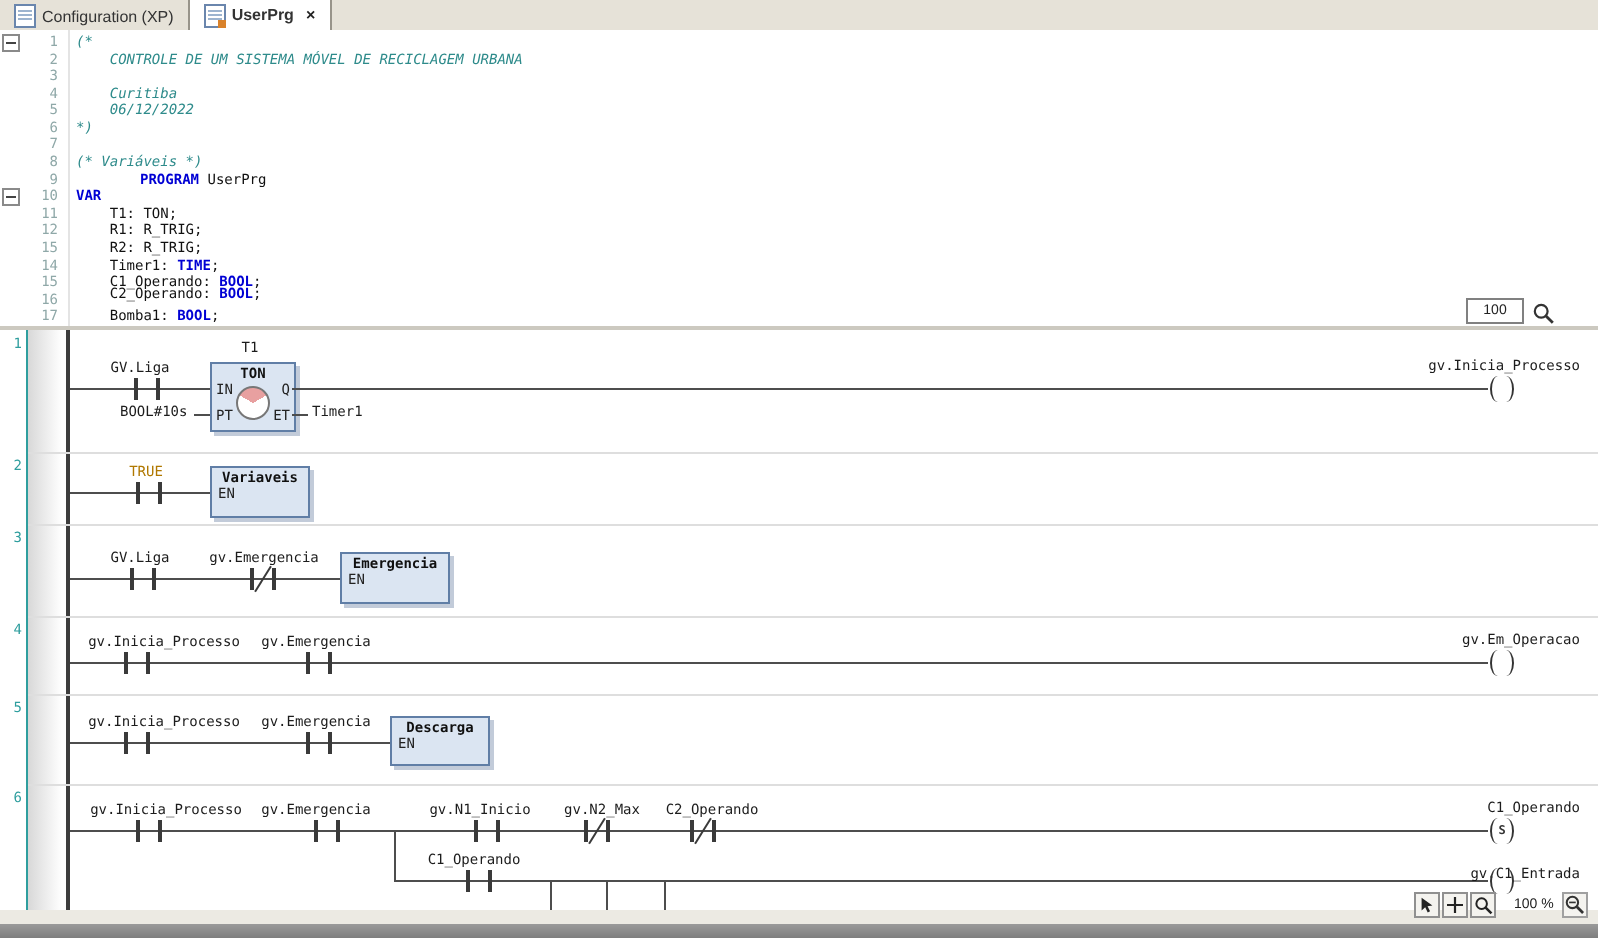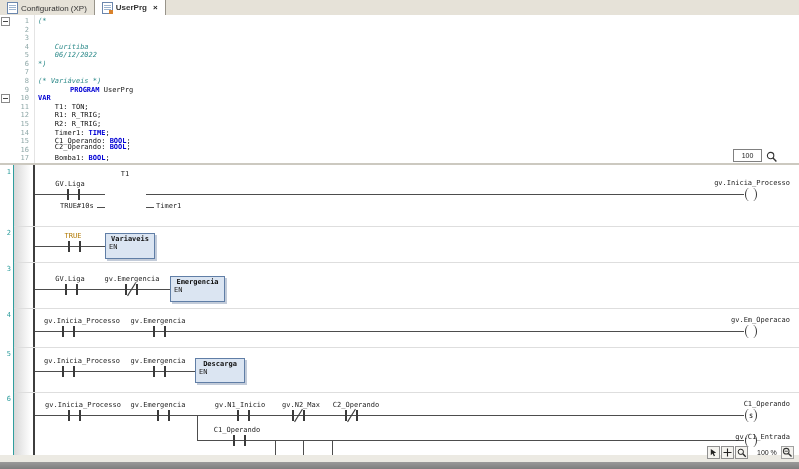--- a/index.html
+++ b/index.html
@@ -122,20 +122,21 @@
         <div class="lnum" style="top: 96px;">12</div>
         <div class="lnum" style="top: 105px;">15</div>
         <div class="lnum" style="top: 114px;">14</div>
         <div class="lnum" style="top: 122px; margin-left: 36px;">15</div>
         <div class="lnum" style="top: 131px;">16</div>
         <div class="lnum" style="top: 139px;">17</div>
       </div>
     <div class="gutter-line"></div>
     <div class="st-code-col">
         <div class="cline" style="top: 2px;"><span class="c">(*</span></div>
+        <div class="cline" style="top: 11px;"><span class="c">    CONTROLE DE UM SISTEMA MÓVEL DE RECICLAGEM URBANA</span></div>
         <div class="cline" style="top: 19px;"></div>
         <div class="cline" style="top: 28px;"><span class="c">    Curitiba</span></div>
         <div class="cline" style="top: 36px;"><span class="c">    06/12/2022</span></div>
         <div class="cline" style="top: 45px;"><span class="c">*)</span></div>
         <div class="cline" style="top: 53px;"></div>
         <div class="cline" style="top: 62px;"><span class="c">(* Variáveis *)</span></div>
         <div class="cline" style="top: 71px; padding-left: 32px;"><span class="k">PROGRAM</span><span class="p"> UserPrg</span></div>
         <div class="cline" style="top: 79px;"><span class="k">VAR</span></div>
         <div class="cline" style="top: 88px;"><span class="p">    T1: TON;</span></div>
         <div class="cline" style="top: 96px;"><span class="p">    R1: R_TRIG;</span></div>
@@ -171,21 +172,29 @@
     <div class="rnum" style="top:64px">2</div>
     <div class="rnum" style="top:100px">3</div>
     <div class="rnum" style="top:146px">4</div>
     <div class="rnum" style="top:185px">5</div>
     <div class="rnum" style="top:230px">6</div>
 
     <div class="wire" style="left:35px;top:29px;width:70px"></div>
     <span class="llabel" style="left:70px;top:15px">GV.Liga</span>
     <div class="contact" style="left:67px;top:24px"></div>
     <span class="llabel" style="left:125px;top:5px">T1</span>
-    <span class="plain-label" style="left:60px;top:37px">TRUE#10s</span>
+    <div class="fblock" style="left:105px;top:16px;width:41px;height:33px">
+      <div class="fb-title">TON</div>
+      <span class="pin" style="left:2px;top:9px">IN</span>
+      <span class="pin" style="right:2px;top:9px">Q</span>
+      <span class="pin" style="left:2px;top:22px">PT</span>
+      <span class="pin" style="right:2px;top:22px">ET</span>
+      <div class="clock"></div>
+    </div>
+    <span class="plain-label" style="left:60px;top:37px">BOOL#10s</span>
     <div class="wire" style="left:97px;top:42px;width:8px"></div>
     <div class="wire" style="left:146px;top:42px;width:8px"></div>
     <span class="plain-label" style="left:156px;top:37px">Timer1</span>
     <div class="wire" style="left:146px;top:29px;width:598px"></div>
     <span class="rlabel" style="top:14px">gv.Inicia_Processo</span>
     <div class="coil" style="left:744px;top:23px"></div>
 
     <div class="wire" style="left:35px;top:81px;width:70px"></div>
     <span class="llabel olive" style="left:73px;top:67px">TRUE</span>
     <div class="contact" style="left:68px;top:76px"></div>

